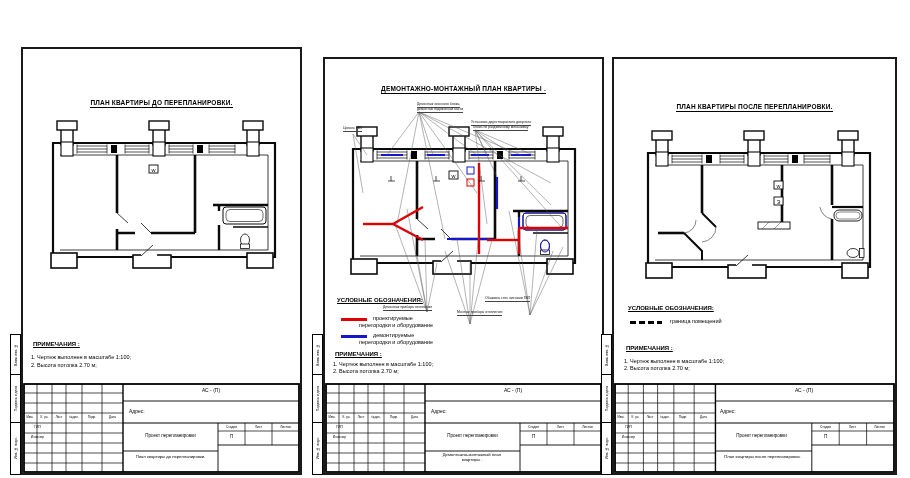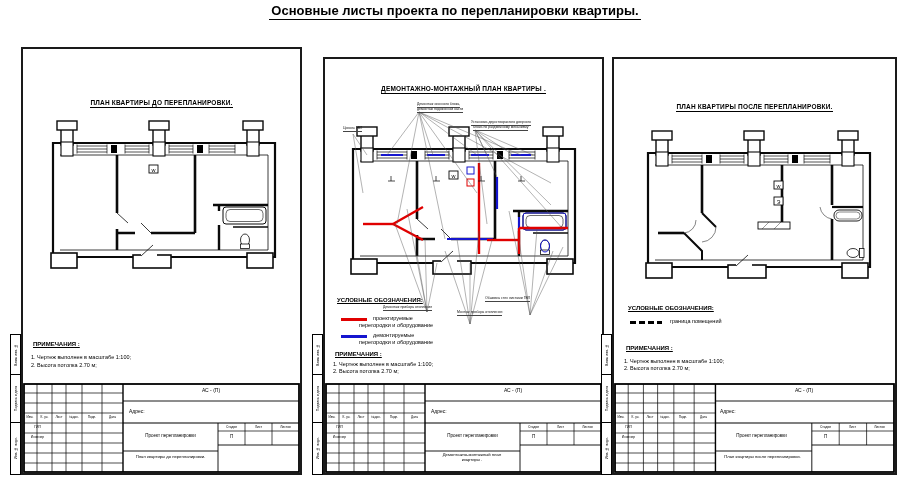--- a/index.html
+++ b/index.html
@@ -152,21 +152,20 @@
         <path d="M100 40 H276" stroke-width="1.2"></path>
         <path d="M195 40 V89" stroke-width="0.9"></path>
         <path d="M195 48 H276" stroke-width="0.7"></path>
         <path d="M195 62 H276" stroke-width="0.9"></path>
         <path d="M222 40 V62 M249 40 V62" stroke-width="0.7"></path>
         <path d="M100 68 H195" stroke-width="0.9"></path>
       </g>
     </defs>
   </svg>
 
-  <div class="page-title"><span>Основные листы проекта по перепланировки квартиры.</span></div>
 
   <div class="sheet" style="left:21px;top:47px;width:281px;height:428px;">
     <div class="sidestrip">
       <div class="cell" style="flex:0 0 39px;">
           <span class="vtext">Взам. инв. №</span>
         </div>
       <div class="cell" style="flex:0 0 47px;">
           <span class="vtext">Подпись и дата</span>
         </div>
       <div class="cell" style="flex:1;">

